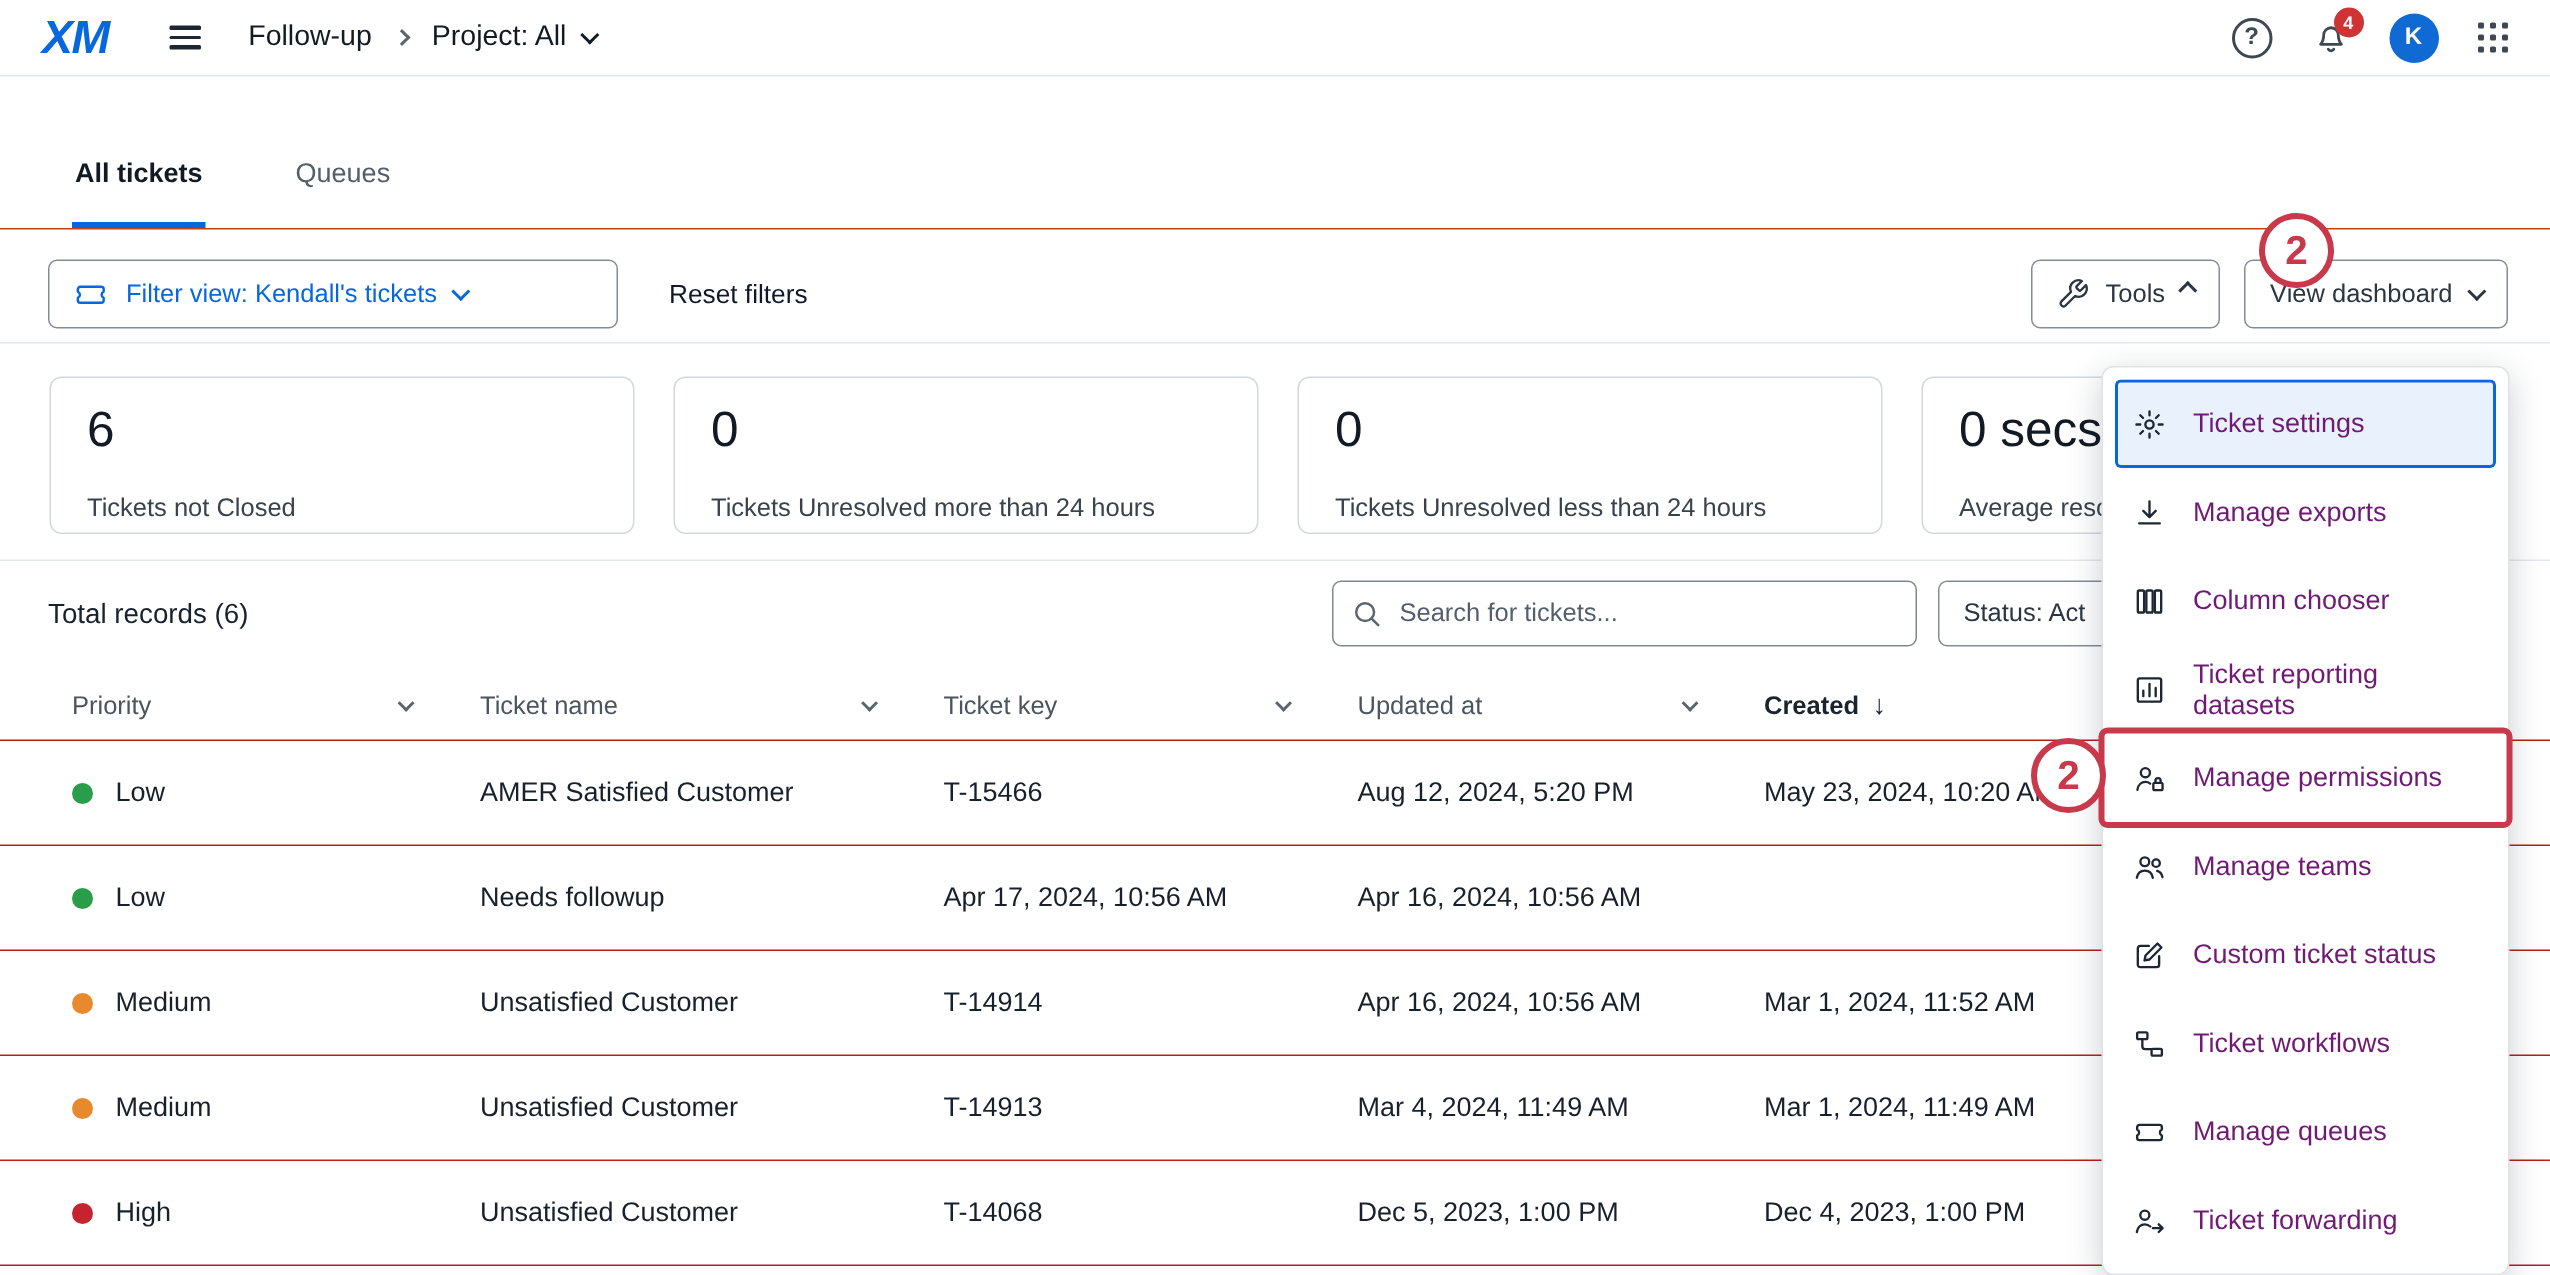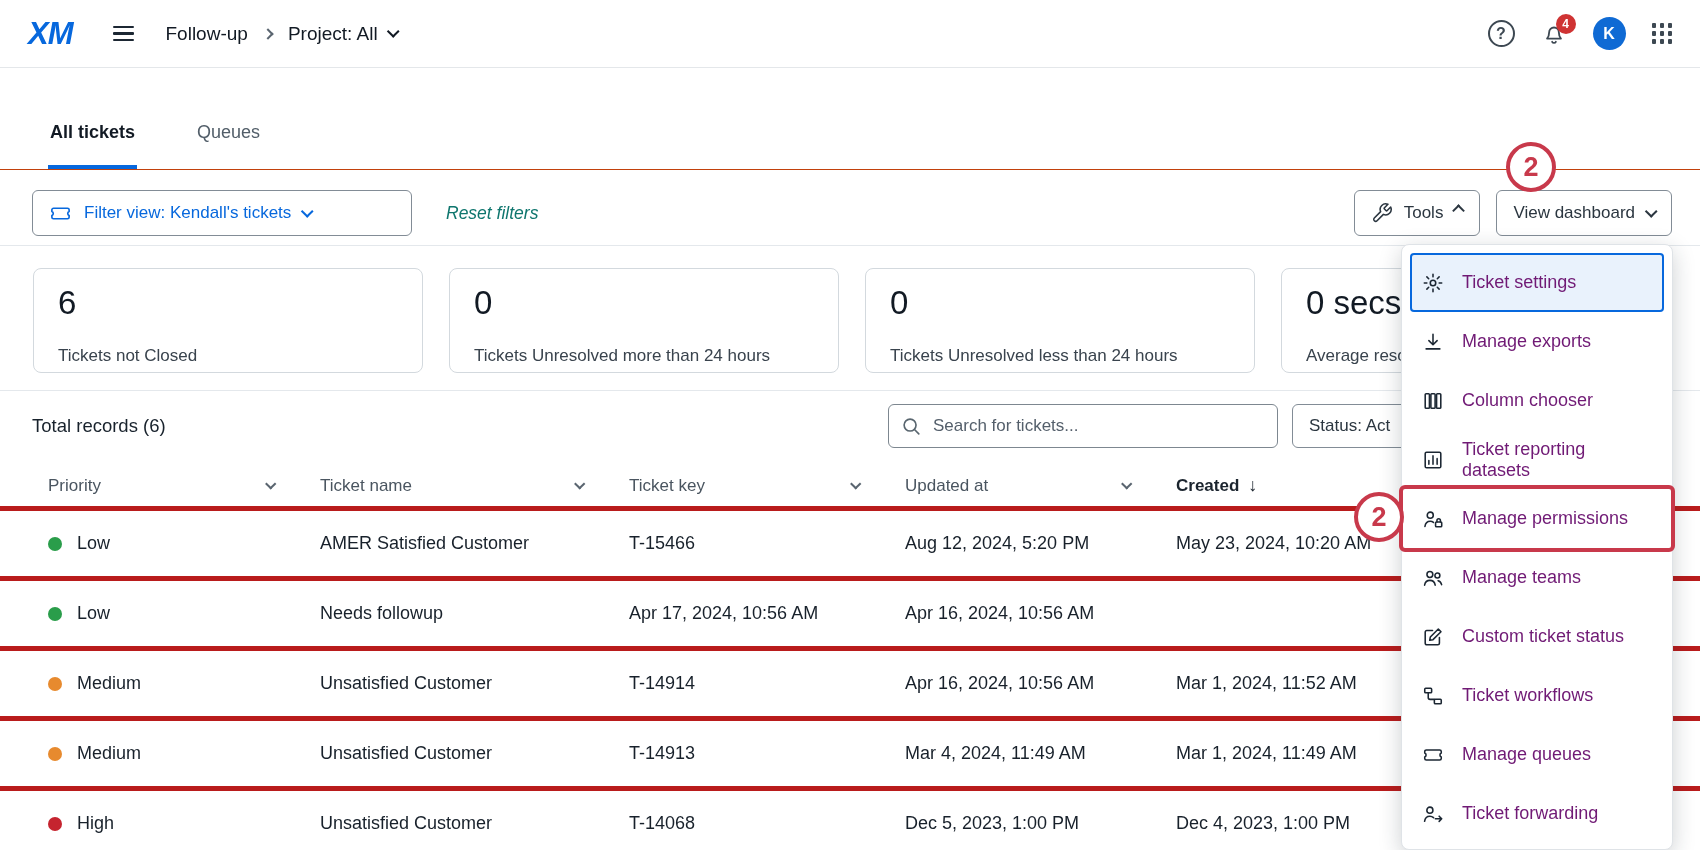--- a/index.html
+++ b/index.html
@@ -1,20 +1,20 @@
 <!DOCTYPE html>
 <html><head>
 <meta charset="utf-8">
 <style>
   * { margin:0; padding:0; box-sizing:border-box; }
   body { background:#fff; font-family:"Liberation Sans", sans-serif; }
   .app { position:relative; width:1700px; height:850px; overflow:hidden; background:#fff; color:#121a24; }
 
   
-  .topbar { display:flex; align-items:center; height:68px; padding:8px 28px; border-bottom:1px solid #e4e7ea; background:#fff; }
+  .topbar { display:flex; align-items:center; height:51px; padding:8px 28px; border-bottom:1px solid #e4e7ea; background:#fff; }
   .logo { font-size:31px; font-weight:700; font-style:italic; color:#0768dd; letter-spacing:-1px; margin-right:34px; }
   .hamburger { background:none; border:none; cursor:pointer; display:flex; flex-direction:column; gap:4px; padding:6px; margin-right:26px; }
   .hamburger i { display:block; width:21px; height:2.5px; background:#1c2733; border-radius:1px; }
   .breadcrumb { display:flex; align-items:center; gap:16px; font-size:19px; color:#121a24; }
   .crumb { cursor:pointer; }
   .proj { display:inline-flex; align-items:center; gap:10px; cursor:pointer; }
   .chev { display:inline-block; width:9px; height:9px; border-right:2px solid currentColor; border-bottom:2px solid currentColor; }
   .chev.down { transform:rotate(45deg) translate(-1px,-2px); }
   .chev.up { transform:rotate(-135deg) translate(2px,2px); }
   .chev.right { transform:rotate(-45deg); color:#5a6570; width:8px; height:8px; }
@@ -29,21 +29,21 @@
   
   .tabs-row { display:flex; gap:58px; padding:54px 0 0 48px; border-bottom:1px solid #c2410c; }
   .tab { font-size:18px; color:#525e69; padding:0 2px 22px; border-bottom:4px solid transparent; cursor:pointer; }
   .tab.active { color:#121a24; font-weight:700; border-color:#0768dd; }
 
   
   .filter-bar { display:flex; align-items:center; margin-top:20px; padding:0 28px 0 32px; }
   .btn { display:inline-flex; align-items:center; gap:11px; height:46px; padding:0 16px; background:#fff; border:1px solid #828c96; border-radius:6px; font-size:17px; color:#2b3640; cursor:pointer; font-family:inherit; }
   .filter-view { width:380px; justify-content:flex-start; color:#0768dd; }
   .filter-view .fv-left { display:flex; align-items:center; gap:12px; }
-  .reset-link { color:#0f766e; font-size:17.5px; margin-left:34px; text-decoration:none; cursor:pointer;font-style:italic; }
+  .reset-link { color:#0f172a; font-size:17.5px; margin-left:34px; text-decoration:none; cursor:pointer; }
   .right-btns { margin-left:auto; display:flex; gap:16px; }
   .hr { height:1px; background:#e4e8ec; margin-top:9px; }
 
   
   .cards { display:flex; gap:26px; margin-top:22px; padding-left:33px; }
   .card { flex:none; width:390px; height:105px; border:1px solid #d3d9de; border-radius:8px; background:#fff; padding:15px 24px; }
   .card-value { font-size:33px; color:#121a24; }
   .card-label { font-size:17px; color:#39434d; margin-top:24px; white-space:nowrap; overflow:hidden; }
 
   .hr2 { height:1px; background:#e4e8ec; margin-top:17px; }
@@ -51,21 +51,21 @@
   
   .records-bar { display:flex; align-items:center; margin-top:13px; padding:0 40px 0 32px; height:44px; }
   .total-records { font-size:18.5px; color:#18222c; }
   .search-wrap { margin-left:auto; position:relative; width:390px;border-radius:12px; }
   .search-wrap svg { position:absolute; left:12px; top:11px; color:#59666f; }
   .search-input { width:100%; height:44px; border:1px solid #7d8790; border-radius:6px; padding:0 12px 0 44px; font-size:17px; font-family:inherit; color:#18222c; }
   .search-input::placeholder { color:#545f6b; }
   .status-btn { margin-left:14px; flex:none; width:368px; height:44px; justify-content:flex-start; white-space:nowrap; overflow:hidden; }
 
   
-  .thead, .trow { display:grid; grid-template-columns:272px 309px 276px 271px 1fr; padding-left:48px; align-items:center; border-bottom:5px solid #b91c1c; }
+  .thead, .trow { display:grid; grid-template-columns:272px 309px 276px 271px 1fr; padding-left:48px; align-items:center; border-bottom:1px solid #b91c1c; }
   .thead { height:46px; margin-top:17px; color:#4a5560; font-size:17px; }
   .hcell { display:flex; align-items:center; justify-content:space-between; padding-right:46px; cursor:pointer; }
   .hcell .chev { width:8px; height:8px; color:#5a6570; }
   .hcell.sorted { justify-content:flex-start; gap:9px; color:#1b242e; font-weight:700; }
   .sort-arrow { font-size:18px; font-weight:400; }
   .trow { height:70px; font-size:18px; color:#18212b; cursor:pointer; }
   .pcell { display:flex; align-items:center; gap:15px; }
   .dot { width:14px; height:14px; border-radius:50%; flex:none; }
   .dot[data-level="low"] { background:#2a9d4a; }
   .dot[data-level="medium"] { background:#e78a2e; }

